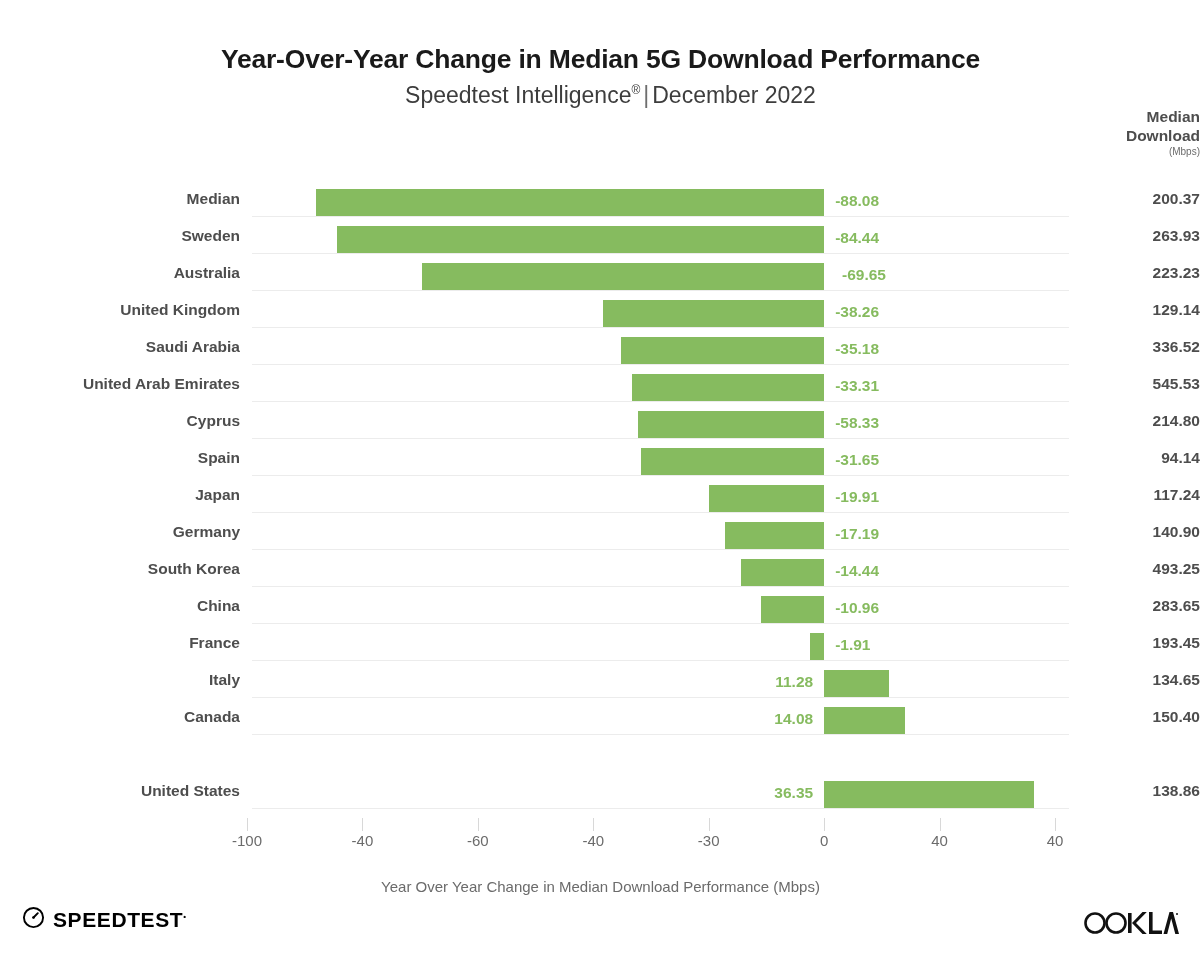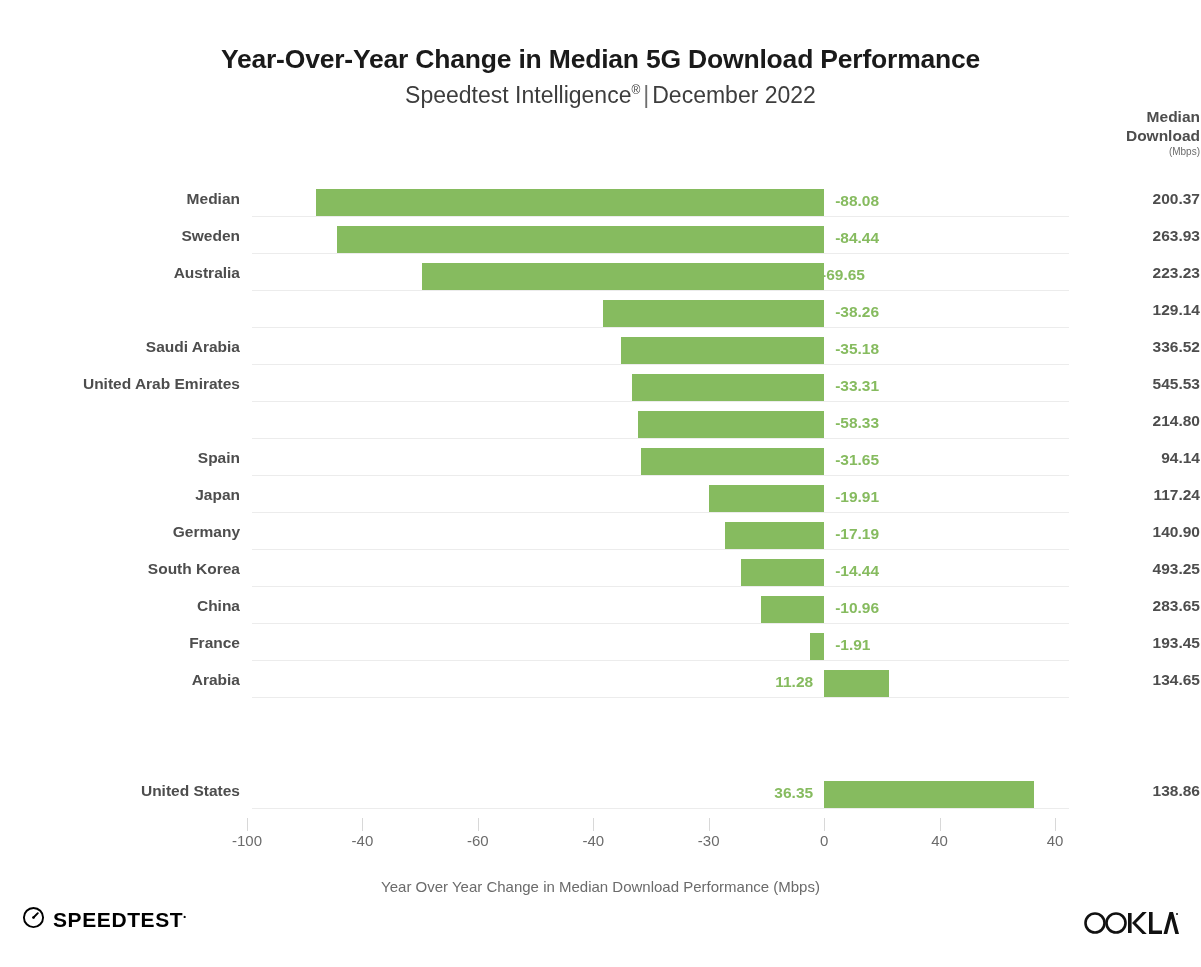--- a/index.html
+++ b/index.html
@@ -225,45 +225,47 @@
       <div class="gridline"></div>
       <div class="cat-label">Sweden</div>
       <div class="bar" style="left: 336.803px; width: 487.339px; background: rgb(134, 187, 95);"></div>
       <div class="val-label neg" style="left: 835.143px;">-84.44</div>
       <div class="median-value">263.93</div>
     </div>
     <div class="row" style="top: 254px;">
       <div class="gridline"></div>
       <div class="cat-label">Australia</div>
       <div class="bar" style="left: 422.163px; width: 401.98px; background: rgb(134, 187, 95);"></div>
-      <div class="val-label neg" style="left: 821px;">-69.65</div>
+      <div class="val-label neg" style="left: 842px;">-69.65</div>
       <div class="median-value">223.23</div>
     </div>
     <div class="row" style="top: 291px;">
       <div class="gridline"></div>
+      <div class="cat-label">United Kingdom</div>
       <div class="bar" style="left: 603.328px; width: 220.815px; background: rgb(134, 187, 95);"></div>
       <div class="val-label neg" style="left: 835.143px;">-38.26</div>
       <div class="median-value">129.14</div>
     </div>
     <div class="row" style="top: 328px;">
       <div class="gridline"></div>
       <div class="cat-label">Saudi Arabia</div>
       <div class="bar" style="left: 621.104px; width: 203.039px; background: rgb(134, 187, 95);"></div>
       <div class="val-label neg" style="left: 835.143px;">-35.18</div>
       <div class="median-value">336.52</div>
     </div>
     <div class="row" style="top: 365px;">
       <div class="gridline"></div>
       <div class="cat-label">United Arab Emirates</div>
       <div class="bar" style="left: 631.897px; width: 192.246px; background: rgb(134, 187, 95);"></div>
       <div class="val-label neg" style="left: 835.143px;">-33.31</div>
       <div class="median-value">545.53</div>
     </div>
     <div class="row" style="top: 402px;">
       <div class="gridline"></div>
+      <div class="cat-label">Cyprus</div>
       <div class="bar" style="left: 638.245px; width: 185.898px; background: rgb(134, 187, 95);"></div>
       <div class="val-label neg" style="left: 835.143px;">-58.33</div>
       <div class="median-value">214.80</div>
     </div>
     <div class="row" style="top: 439px;">
       <div class="gridline"></div>
       <div class="cat-label">Spain</div>
       <div class="bar" style="left: 641.477px; width: 182.666px; background: rgb(134, 187, 95);"></div>
       <div class="val-label neg" style="left: 835.143px;">-31.65</div>
       <div class="median-value">94.14</div>
@@ -298,24 +300,31 @@
     </div>
     <div class="row" style="top: 624px;">
       <div class="gridline"></div>
       <div class="cat-label">France</div>
       <div class="bar" style="left: 810.003px; width: 14.14px; background: rgb(134, 187, 95);"></div>
       <div class="val-label neg" style="left: 835.143px;">-1.91</div>
       <div class="median-value">193.45</div>
     </div>
     <div class="row" style="top: 661px;">
       <div class="gridline"></div>
-      <div class="cat-label">Arabia</div>
+      <div class="cat-label">Italy</div>
       <div class="bar" style="left: 824.143px; width: 65.1017px; background: rgb(134, 187, 95);"></div>
       <div class="val-label pos" style="left: 723.143px; width: 90px;">11.28</div>
       <div class="median-value">134.65</div>
+    </div>
+    <div class="row" style="top: 698px;">
+      <div class="gridline"></div>
+      <div class="cat-label">Canada</div>
+      <div class="bar" style="left: 824.143px; width: 81.2617px; background: rgb(134, 187, 95);"></div>
+      <div class="val-label pos" style="left: 723.143px; width: 90px;">14.08</div>
+      <div class="median-value">150.40</div>
     </div>
     <div class="row" style="top: 772px;">
       <div class="gridline"></div>
       <div class="cat-label">United States</div>
       <div class="bar" style="left: 824.143px; width: 209.791px; background: rgb(134, 187, 95);"></div>
       <div class="val-label pos" style="left: 723.143px; width: 90px;">36.35</div>
       <div class="median-value">138.86</div>
     </div>
     <div class="axis-tick" style="left: 247px;"></div>
     <div class="axis-tick-label" style="left: 247px;">-100</div>

